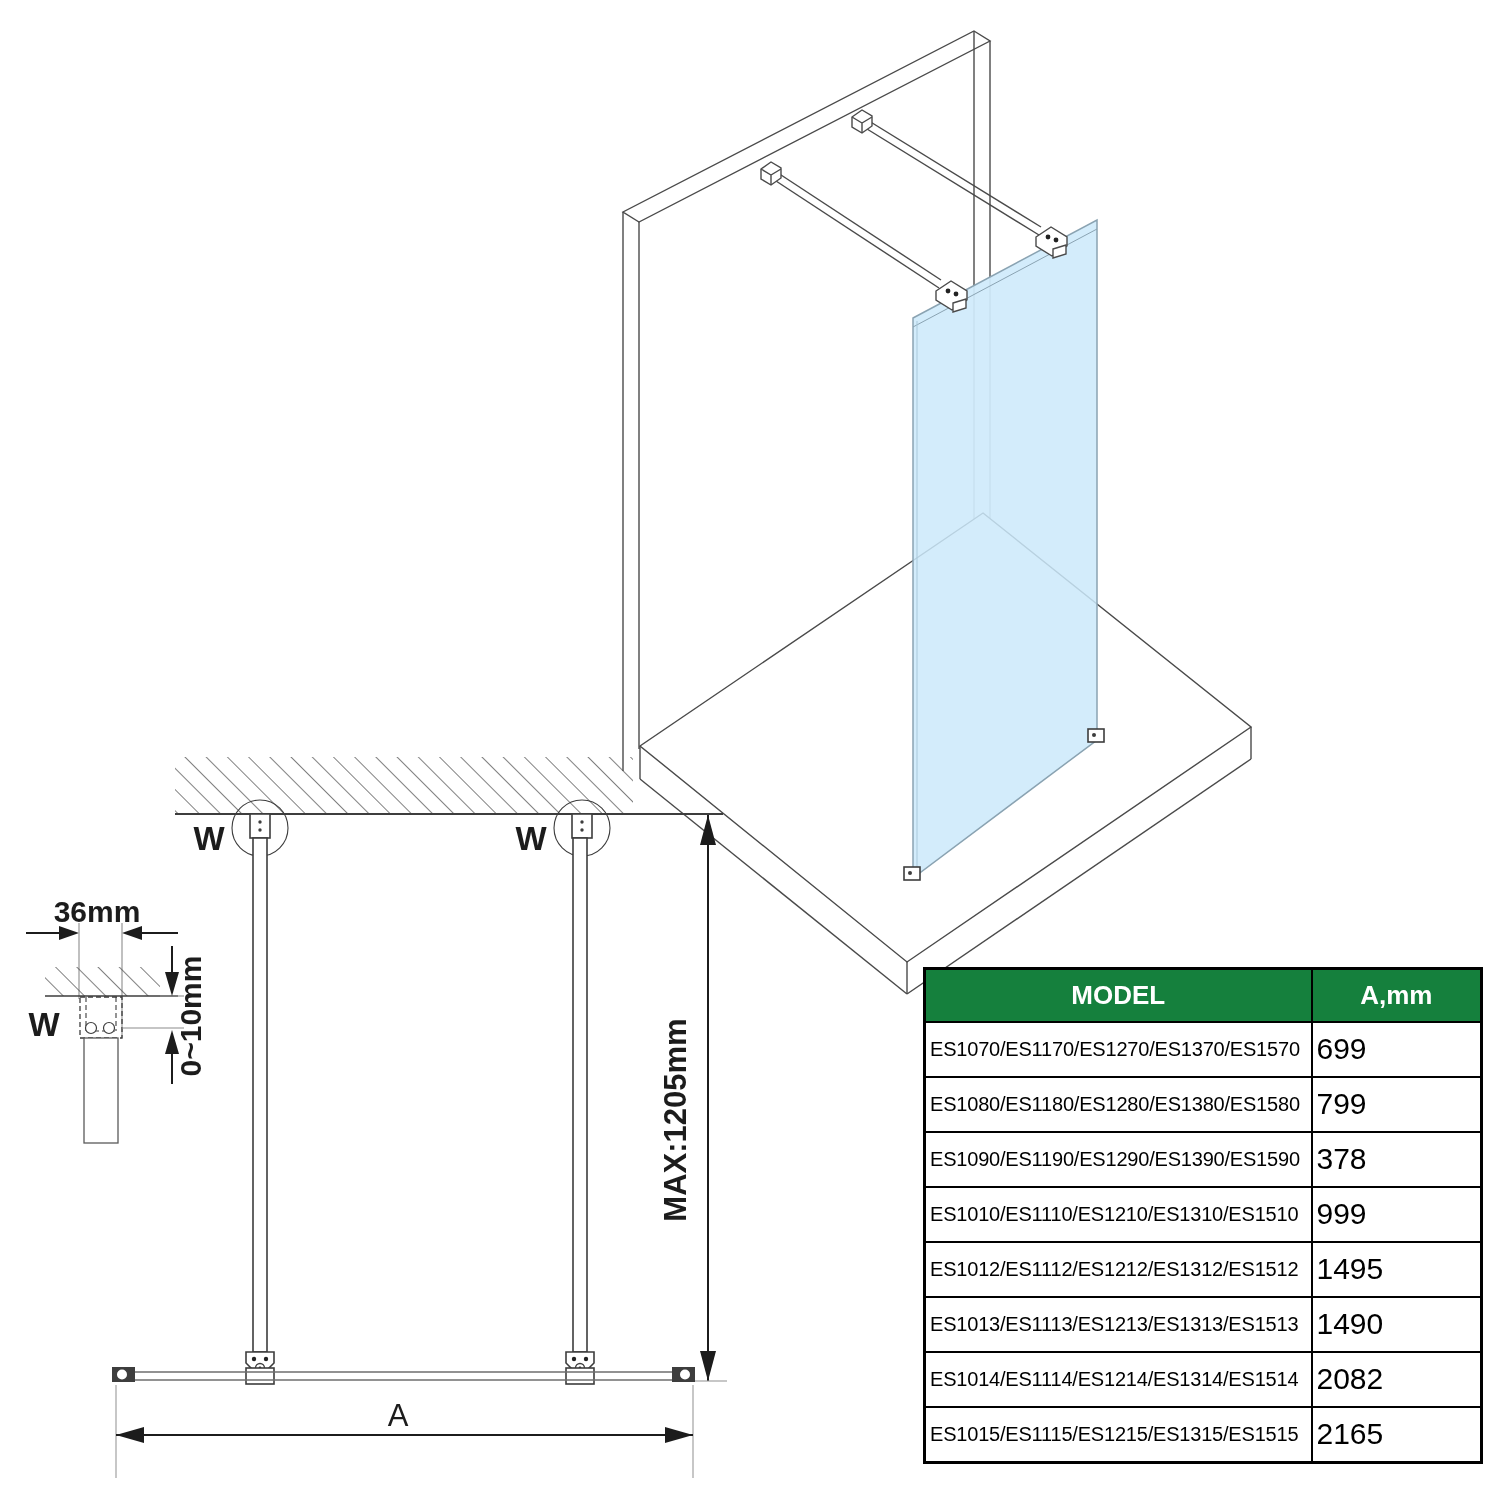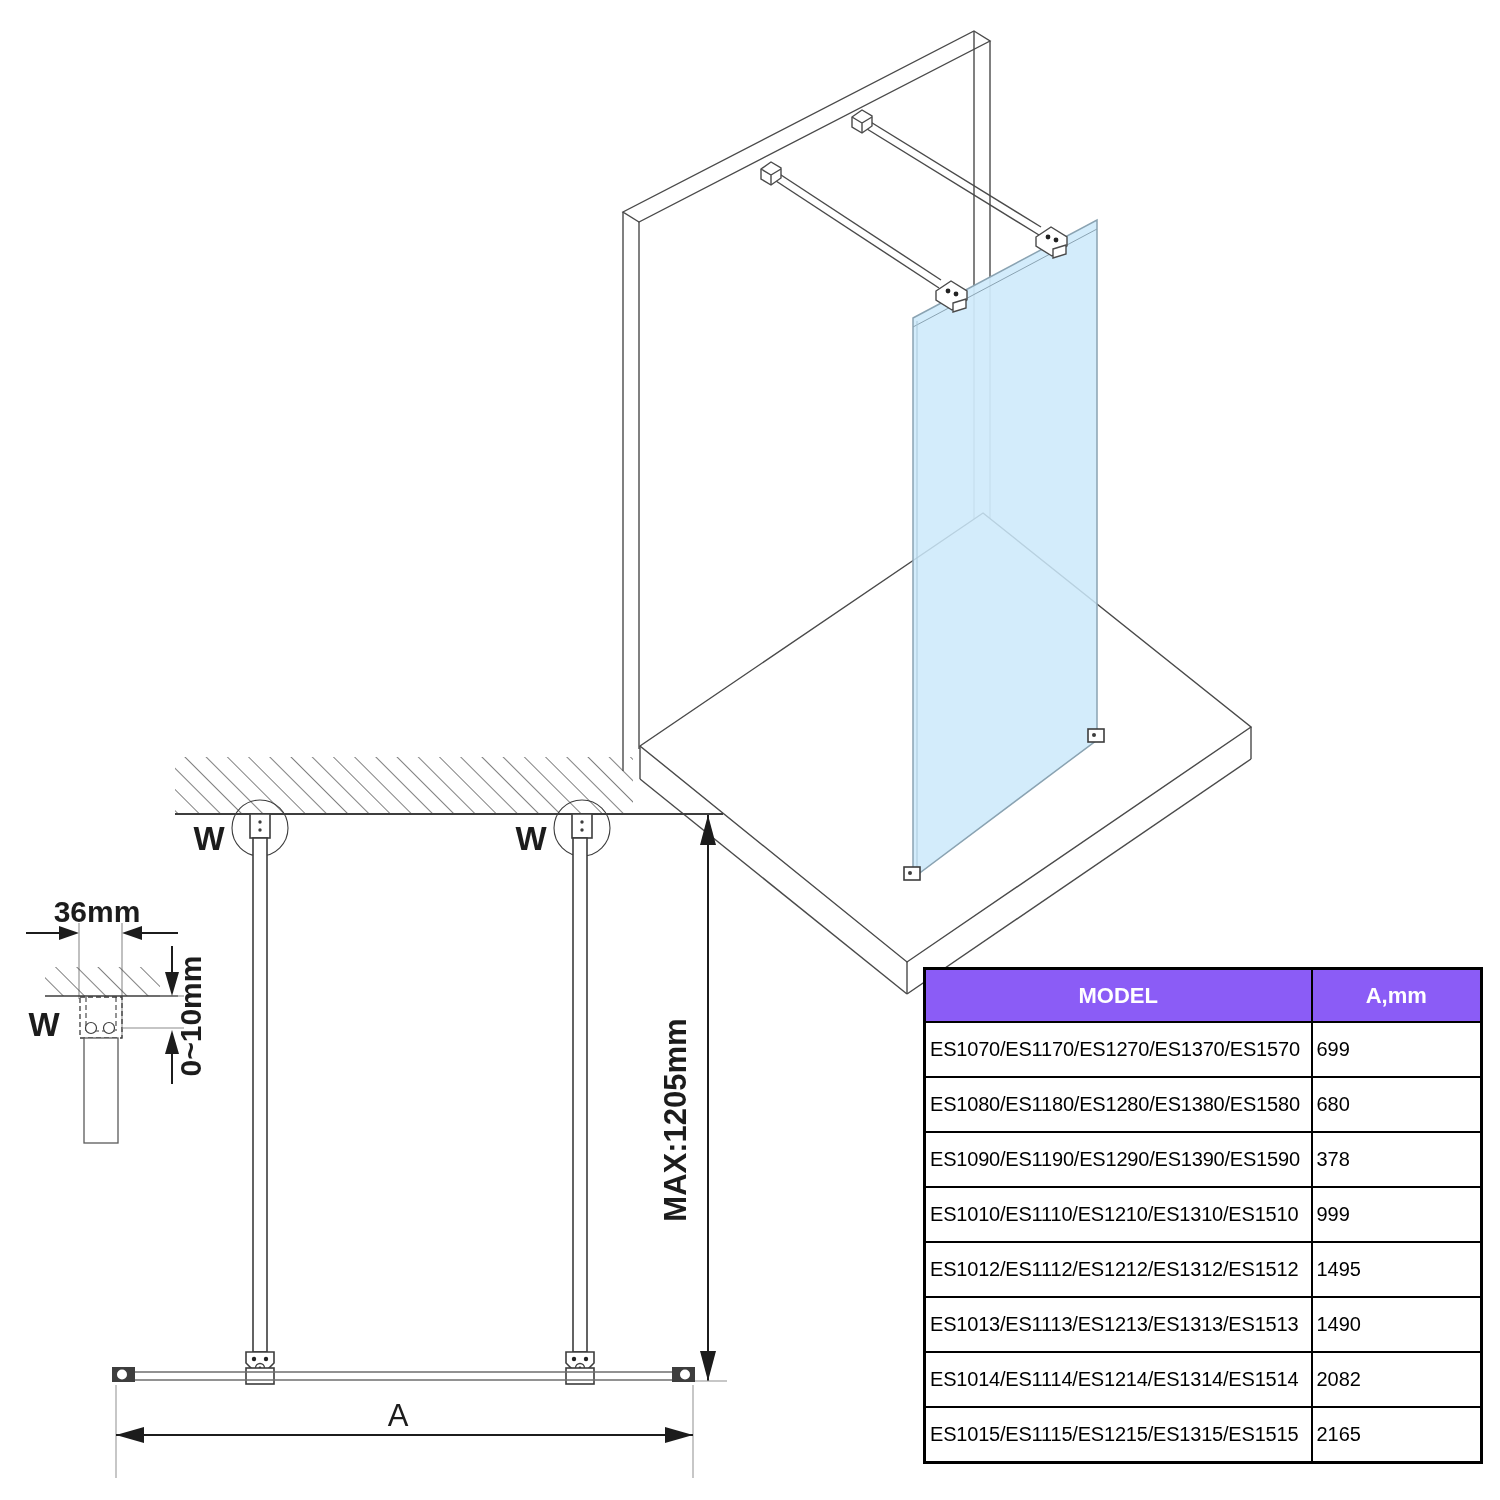--- a/index.html
+++ b/index.html
@@ -9,24 +9,24 @@
   svg text{fill:#1c1c1c;}
   .dimtext{font-weight:bold;font-size:30px;}
   .wtext{font-weight:bold;font-size:33px;}
   .maxtext{font-weight:bold;font-size:31px;}
   .atext{font-size:31px;font-weight:normal;}
   
   #spec-table{position:absolute;left:923px;top:967px;width:557px;height:497px;
               border-collapse:collapse;table-layout:fixed;background:#fff;}
   #spec-table th, #spec-table td{border:2px solid #000;padding:0 4px;overflow:hidden;white-space:nowrap;}
   #spec-table{border:3px solid #000;}
-  #spec-table thead th{background:#8b5cf6;color:#fff;font-weight:bold;font-size:22px;height:51px;border-color:#000;}
+  #spec-table thead th{background:#15803d;color:#fff;font-weight:bold;font-size:26px;height:51px;border-color:#000;}
   #spec-table td{height:49px;vertical-align:middle;}
   td.model-cell{font-size:20px;letter-spacing:-0.2px;}
-  td.value-cell{font-size:20px;}
+  td.value-cell{font-size:30px;}
 </style>
 </head>
 <body>
 
 <div id="canvas">
 
 <svg width="1500" height="1500" viewBox="0 0 1500 1500">
   <defs>
     <pattern id="hatch" width="15" height="15" patternUnits="userSpaceOnUse" patternTransform="rotate(-45)">
       <line x1="0" y1="0" x2="0" y2="15" stroke="#4a4a4a" stroke-width="1.4"></line>
@@ -211,21 +211,21 @@
       <th>A,mm</th>
     </tr>
   </thead>
   <tbody>
     <tr>
       <td class="model-cell">ES1070/ES1170/ES1270/ES1370/ES1570</td>
       <td class="value-cell">699</td>
     </tr>
     <tr>
       <td class="model-cell">ES1080/ES1180/ES1280/ES1380/ES1580</td>
-      <td class="value-cell">680</td>
+      <td class="value-cell">799</td>
     </tr>
     <tr>
       <td class="model-cell">ES1090/ES1190/ES1290/ES1390/ES1590</td>
       <td class="value-cell">378</td>
     </tr>
     <tr>
       <td class="model-cell">ES1010/ES1110/ES1210/ES1310/ES1510</td>
       <td class="value-cell">999</td>
     </tr>
     <tr>

